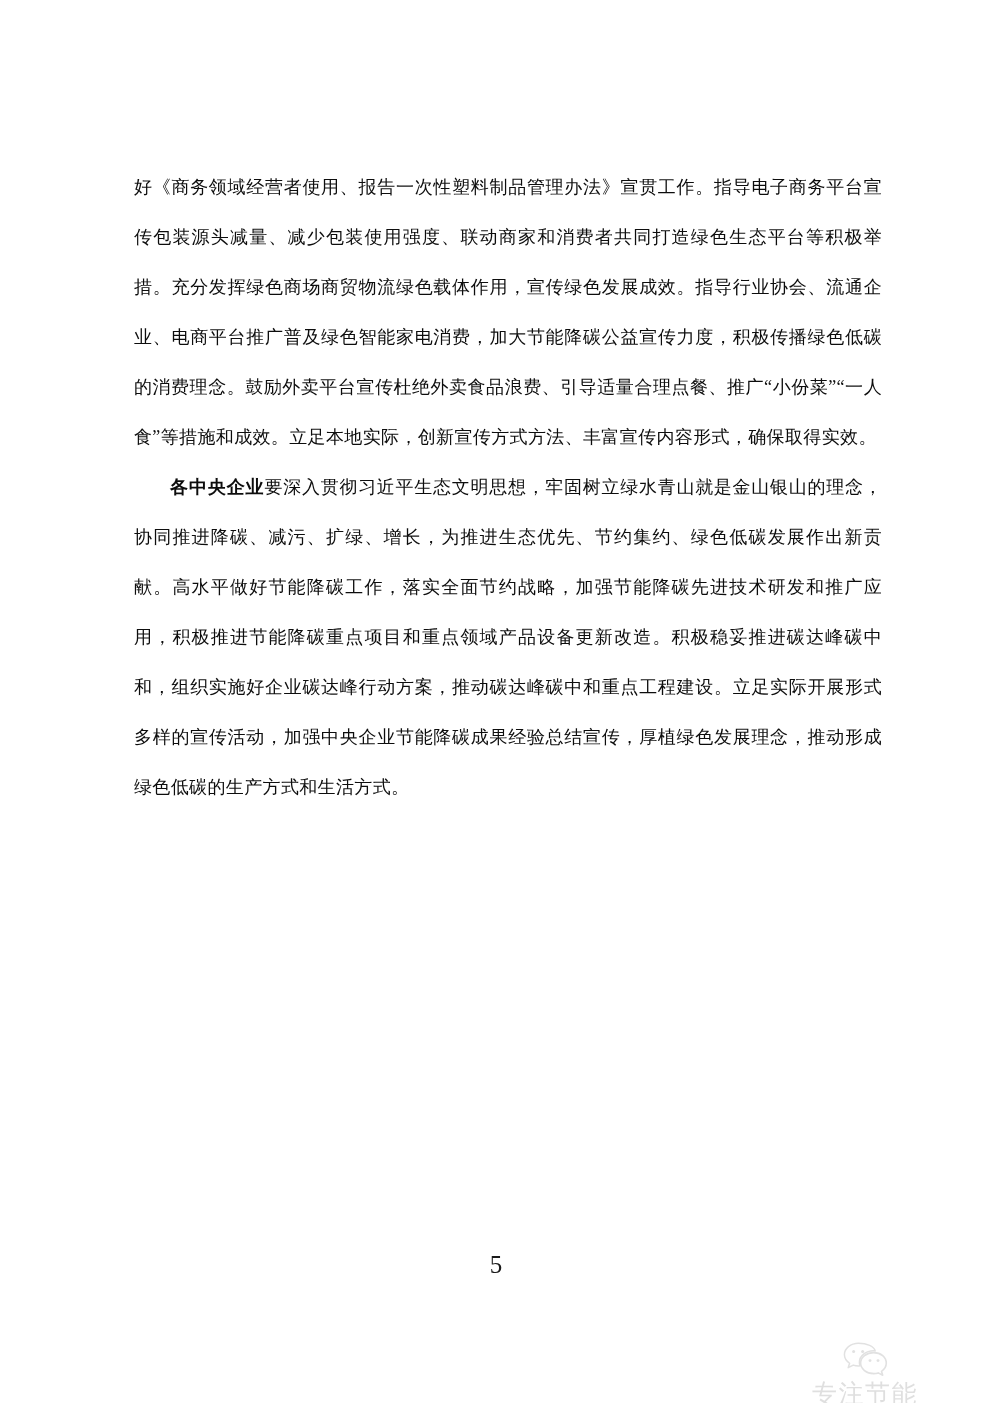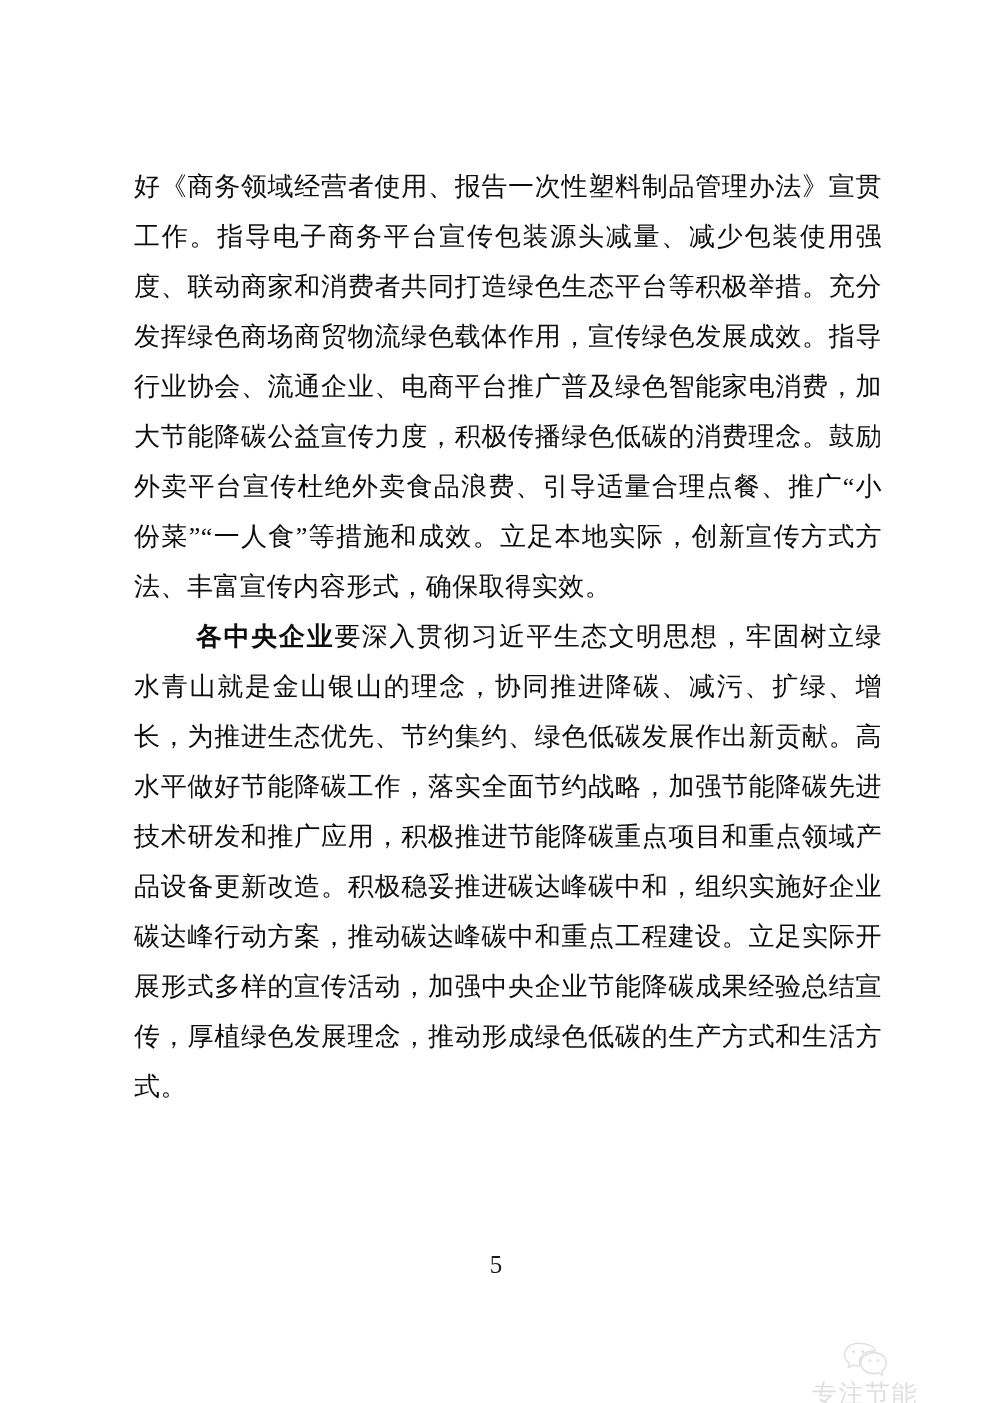--- a/index.html
+++ b/index.html
@@ -27,38 +27,37 @@
   
   #doc-body {
     position: absolute;
     left: 134px;
     top: 162px;
     width: 748px;
   }
 
   .doc-paragraph {
     margin: 0;
-    font-size: 26px;
+    font-size: 18px;
     line-height: 50px;
     letter-spacing: 0.02em;
     text-align: justify;
     text-align-last: left;
     text-justify: inter-character;
     word-break: break-all;
     color: #0d0d0d;
   }
   .doc-paragraph.indented {
     text-indent: 2em;
   }
 
   
   .lead-emphasis {
     font-weight: bold;
     letter-spacing: 0.03em;
-    margin-left: 10px;
   }
 
   
   #page-number {
     position: absolute;
     left: 0;
     right: 0;
     top: 1249px;
     text-align: center;
     font-size: 25px;

